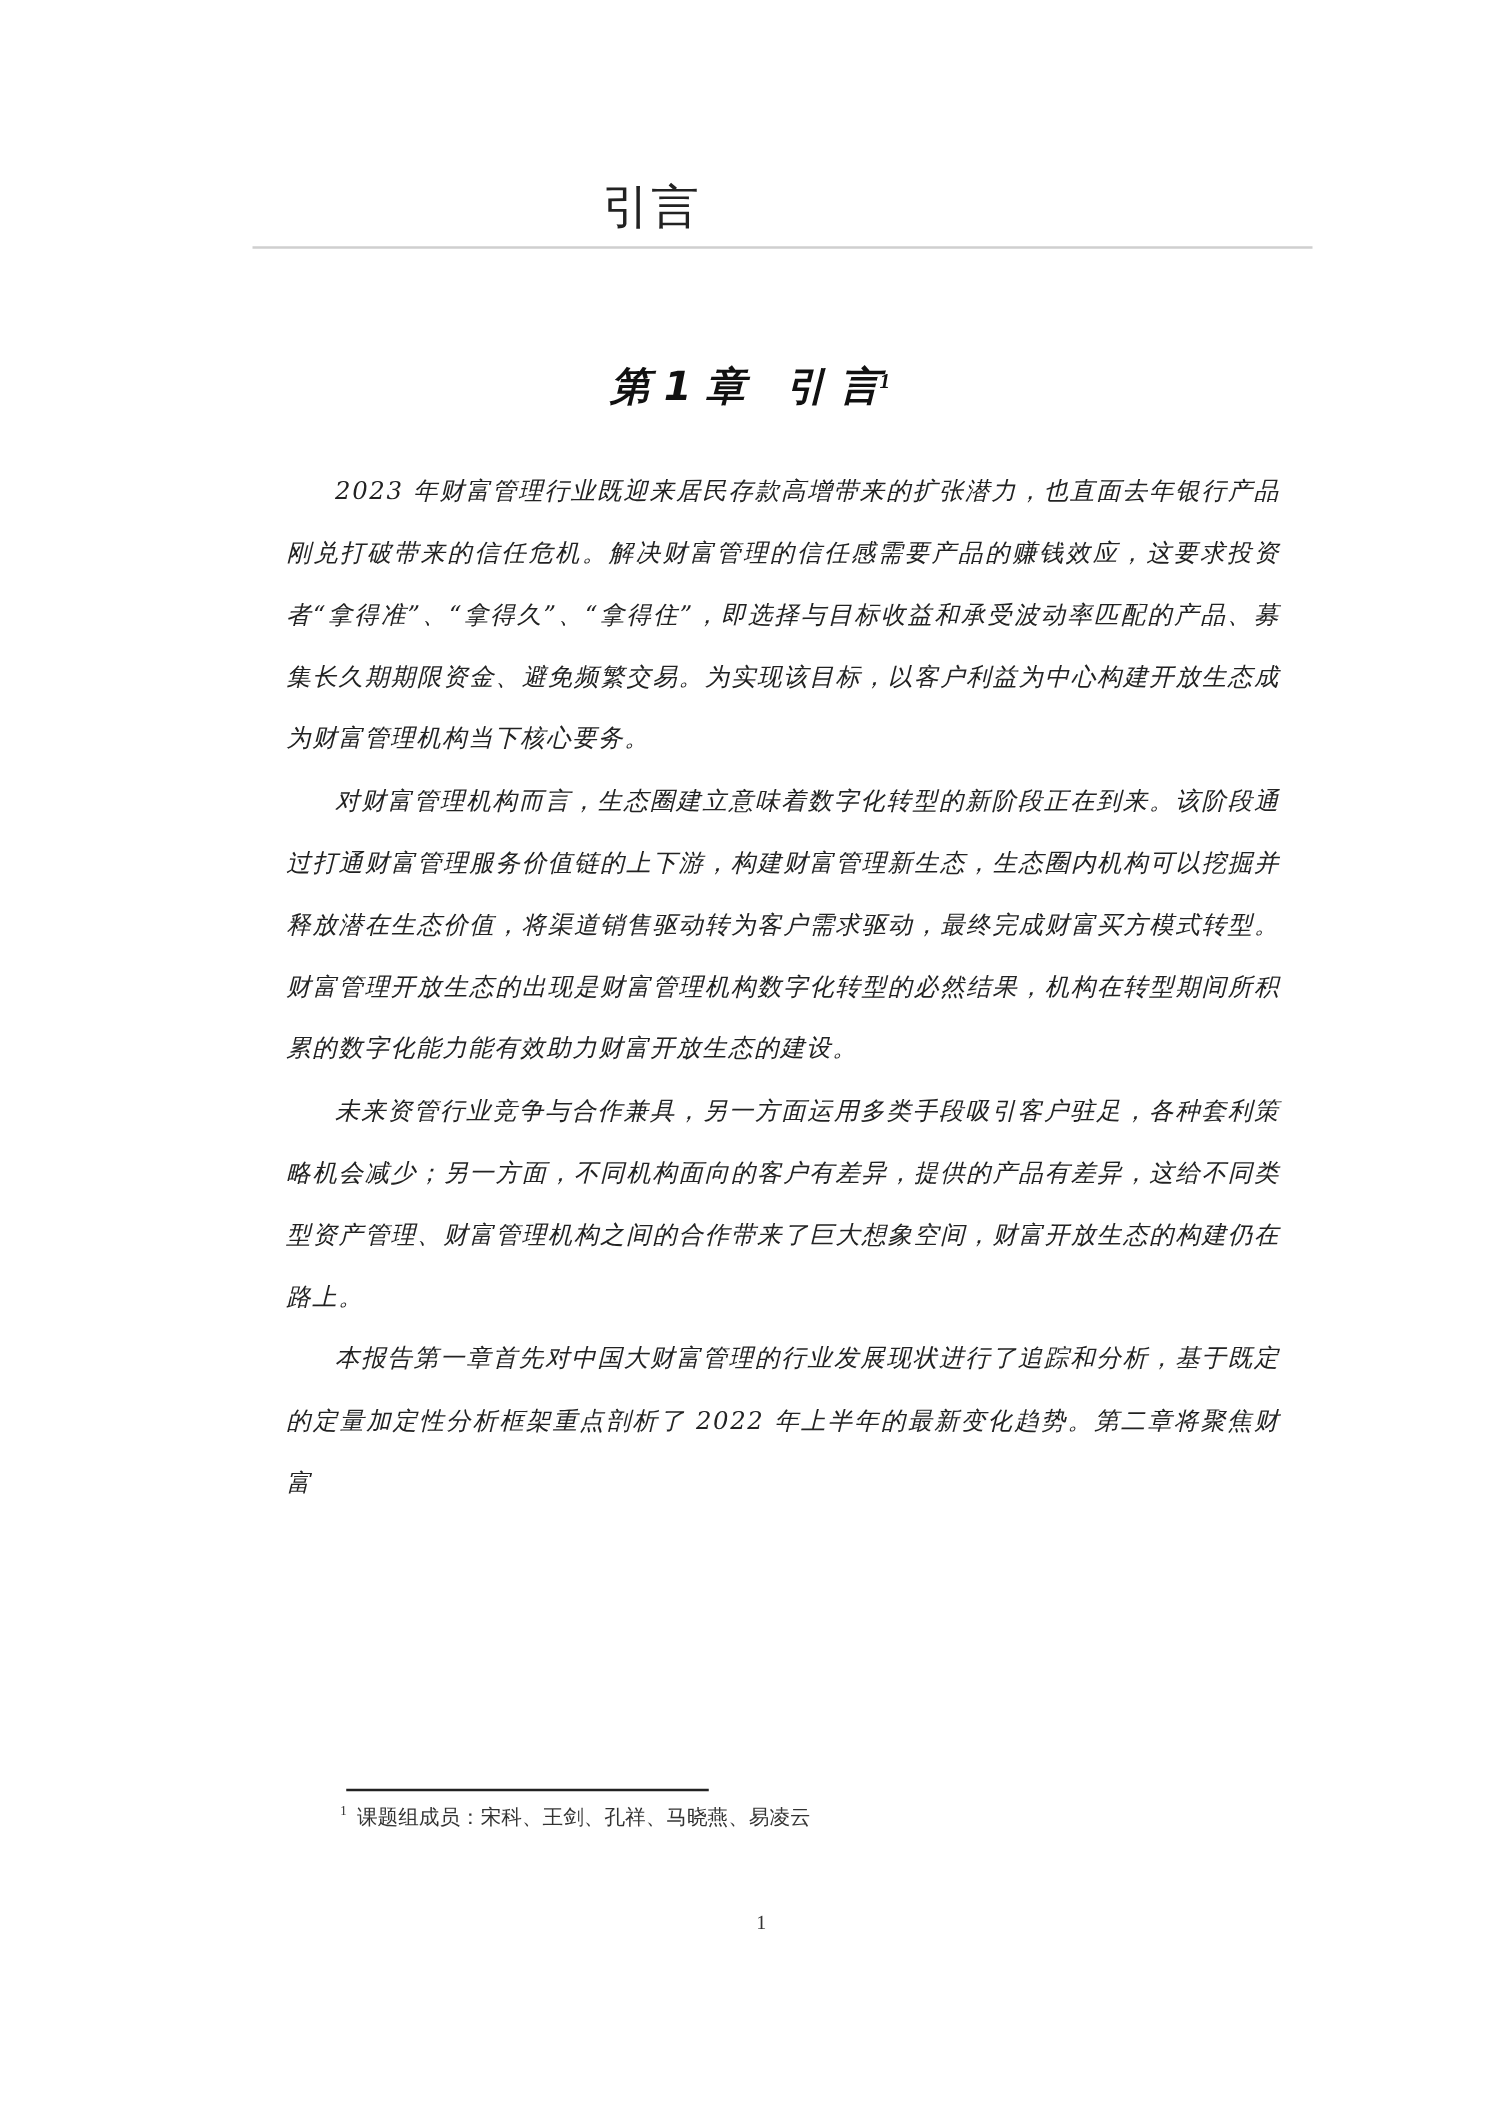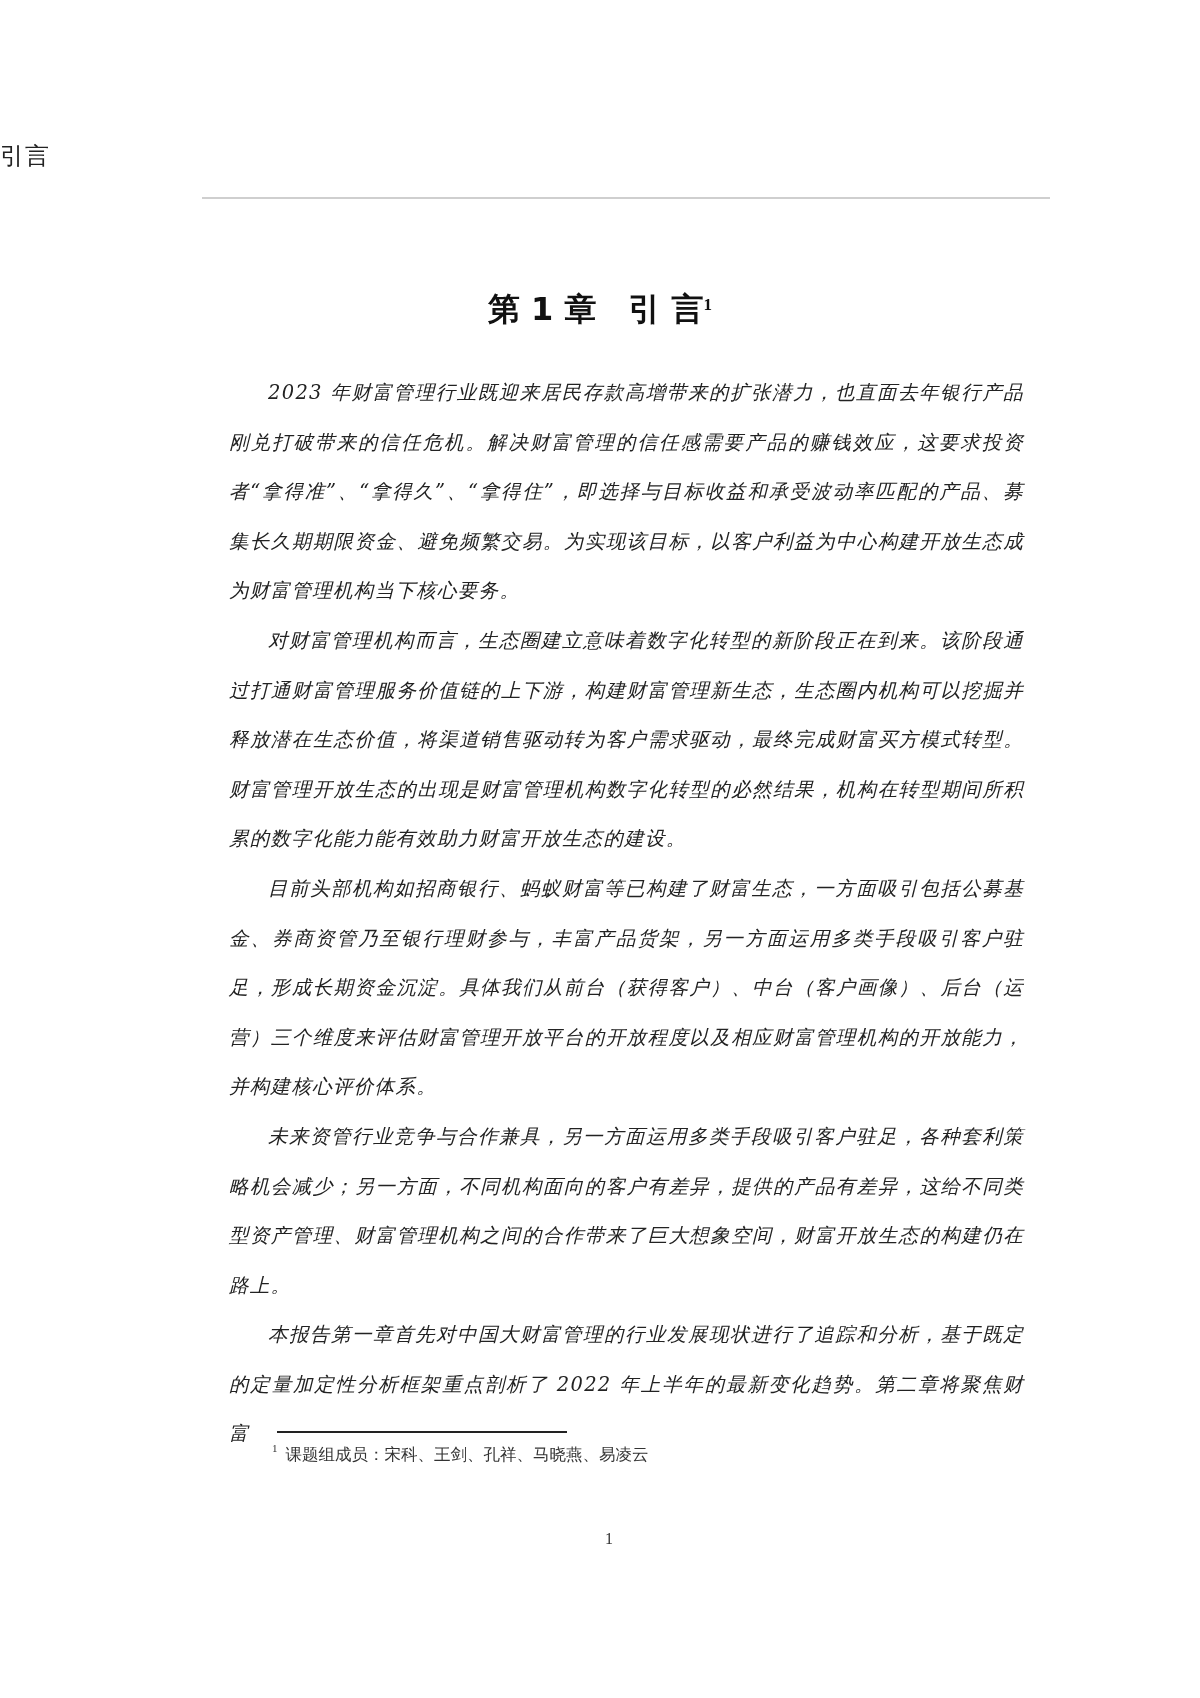--- a/index.html
+++ b/index.html
@@ -13,22 +13,22 @@
       position: relative;
       overflow: hidden;
       font-family: "DejaVu Serif", "Liberation Serif", serif;
       color: #222222;
     }
     .running-header {
       position: absolute;
       left: 0;
       top: 140px;
       width: 1042px;
-      text-align: left;
-      font-size: 24px;
+      text-align: center;
+      font-size: 38px;
       font-family: "DejaVu Sans", "Liberation Sans", sans-serif;
       color: #222;
       letter-spacing: 1px;
     }
     .header-rule {
       position: absolute;
       left: 202px;
       top: 197px;
       width: 848px;
       height: 2px;
@@ -38,20 +38,21 @@
       position: absolute;
       left: 0;
       top: 288px;
       width: 1200px;
       text-align: center;
       font-size: 32px;
       font-weight: bold;
       font-family: "DejaVu Sans", "Liberation Sans", sans-serif;
       color: #111;
       white-space: pre;
+      font-style: italic;
     }
     .chapter-title sup {
       font-size: 17px;
       font-family: "Liberation Serif", serif;
       vertical-align: super;
       position: relative;
       top: 2px;
     }
     .body-text {
       position: absolute;
@@ -110,21 +111,20 @@
 <body>
 
 <div class="running-header">引言</div>
 <div class="header-rule"></div>
 
 <h1 class="chapter-title" style="margin:0;"><span>第 1 章　引 言</span><sup>1</sup></h1>
 
 <div class="body-text">
   <p class="para">2023 年财富管理行业既迎来居民存款高增带来的扩张潜力，也直面去年银行产品刚兑打破带来的信任危机。解决财富管理的信任感需要产品的赚钱效应，这要求投资者“拿得准”、“拿得久”、“拿得住”，即选择与目标收益和承受波动率匹配的产品、募集长久期期限资金、避免频繁交易。为实现该目标，以客户利益为中心构建开放生态成为财富管理机构当下核心要务。</p>
   <p class="para">对财富管理机构而言，生态圈建立意味着数字化转型的新阶段正在到来。该阶段通过打通财富管理服务价值链的上下游，构建财富管理新生态，生态圈内机构可以挖掘并释放潜在生态价值，将渠道销售驱动转为客户需求驱动，最终完成财富买方模式转型。财富管理开放生态的出现是财富管理机构数字化转型的必然结果，机构在转型期间所积累的数字化能力能有效助力财富开放生态的建设。</p>
-  <p class="para">目前头部机构如招商银行、蚂蚁财富等已构建了财富生态，一方面吸引包括公募基金、券商资管乃至银行理财参与，丰富产品货架，另一方面运用多类手段吸引客户驻足，形成长期资金沉淀。具体我们从前台（获得客户）、中台（客户画像）、后台（运营）三个维度来评估财富管理开放平台的开放程度以及相应财富管理机构的开放能力，并构建核心评价体系。</p>
   <p class="para">未来资管行业竞争与合作兼具，另一方面运用多类手段吸引客户驻足，各种套利策略机会减少；另一方面，不同机构面向的客户有差异，提供的产品有差异，这给不同类型资产管理、财富管理机构之间的合作带来了巨大想象空间，财富开放生态的构建仍在路上。</p>
   <p class="para">本报告第一章首先对中国大财富管理的行业发展现状进行了追踪和分析，基于既定的定量加定性分析框架重点剖析了 2022 年上半年的最新变化趋势。第二章将聚焦财富</p>
 </div>
 
 <div class="footnote-rule"></div>
 <div class="footnote"><sup>1</sup><span>课题组成员：宋科、王剑、孔祥、马晓燕、易凌云</span></div>
 
 <div class="page-number">1</div>
 
 </body></html>

